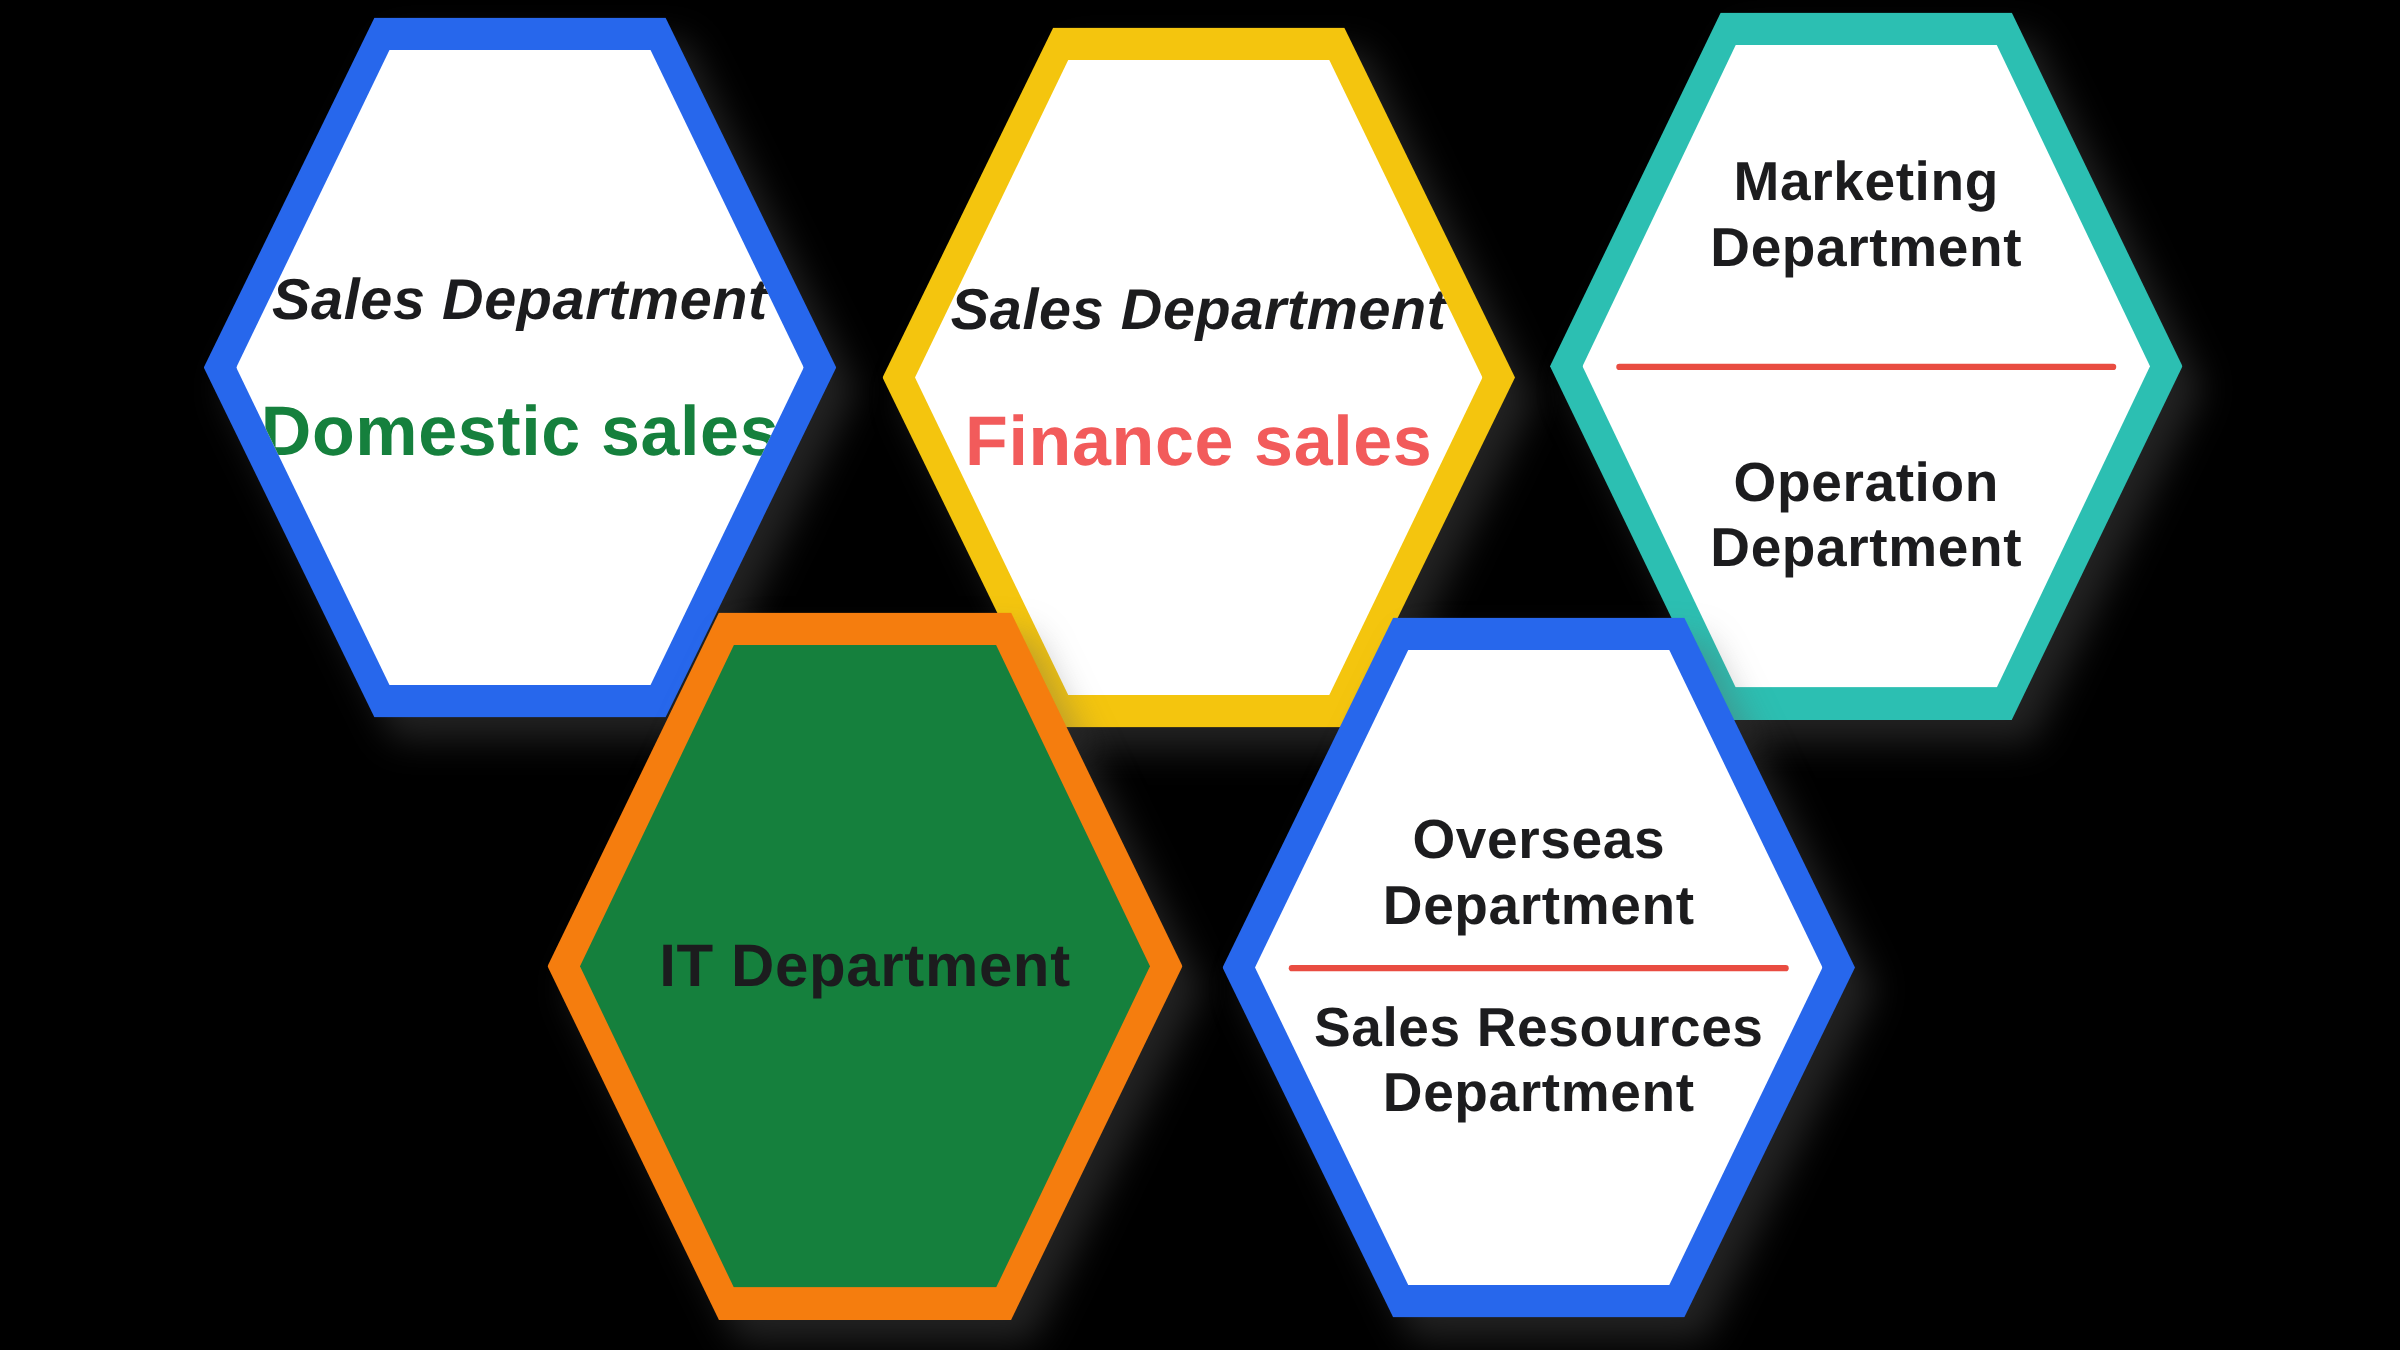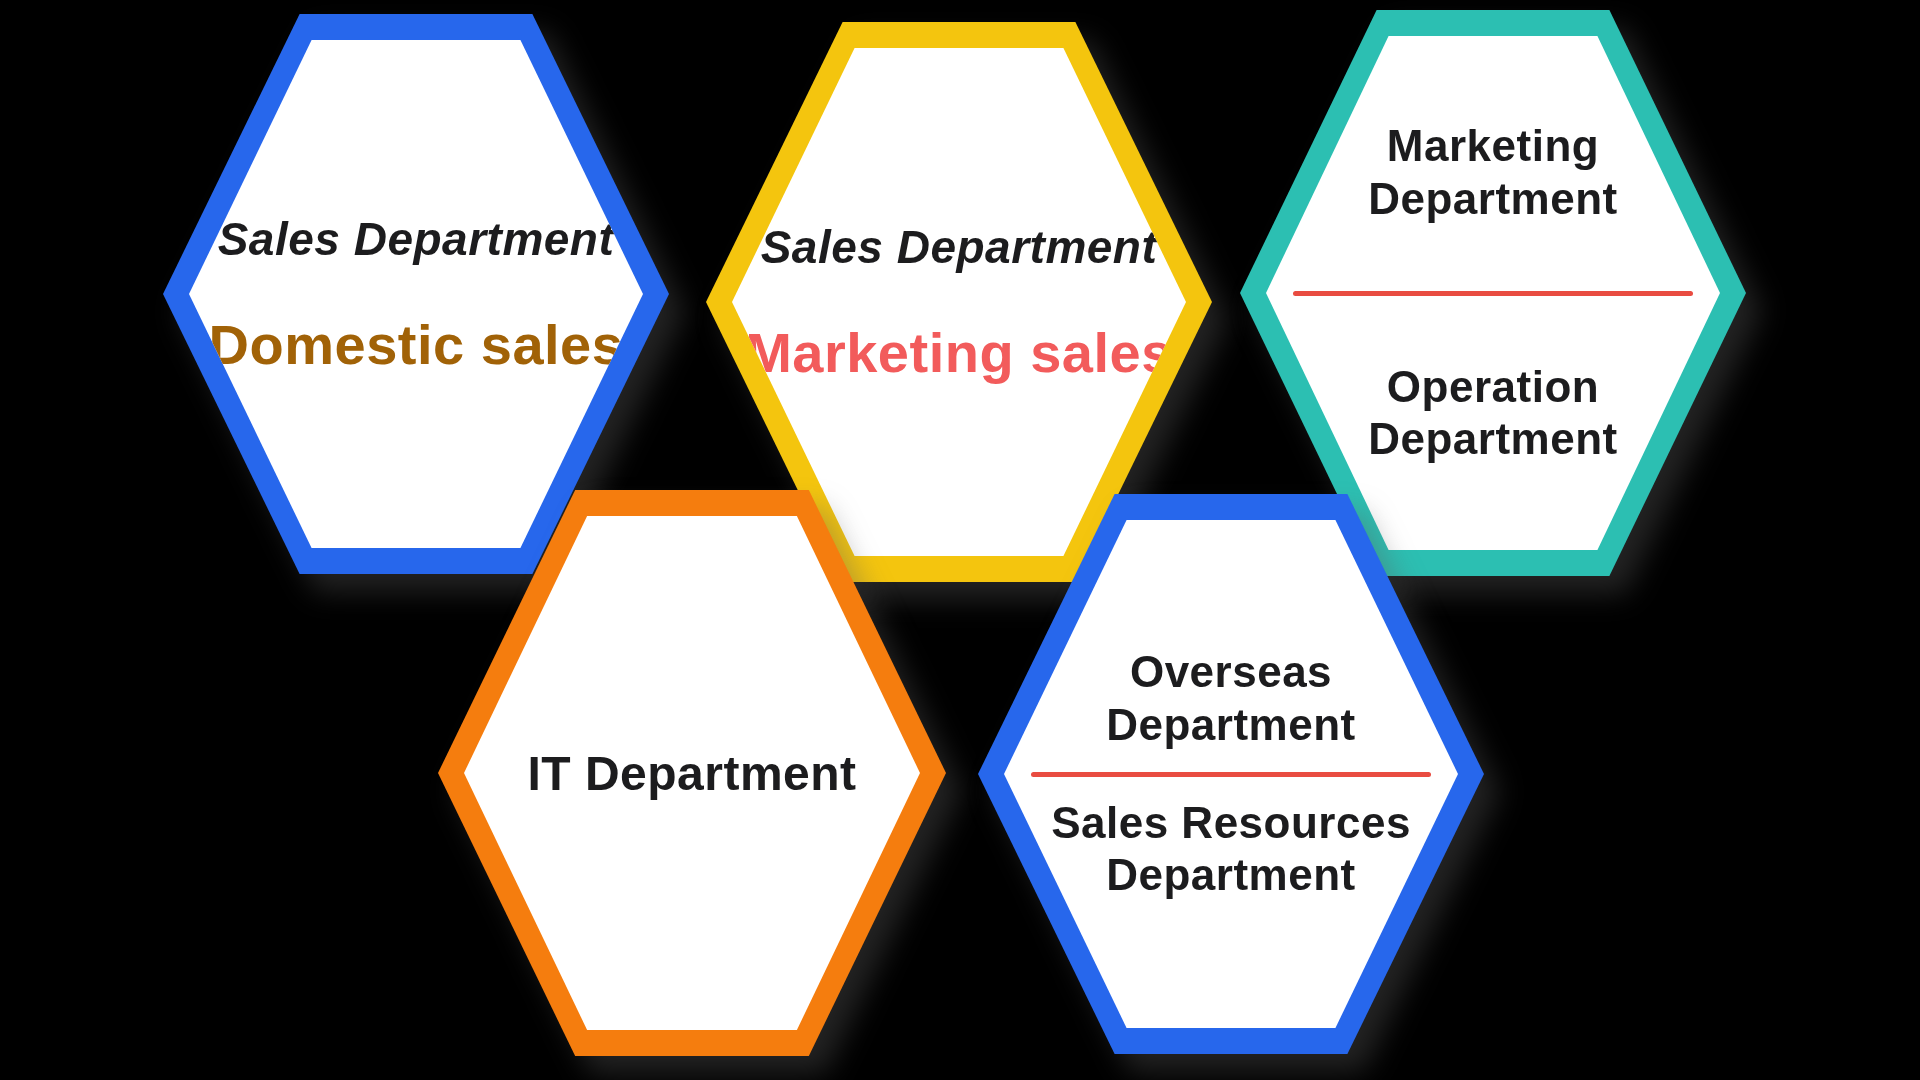--- a/index.html
+++ b/index.html
@@ -79,46 +79,46 @@
 </style>
 </head>
 <body>
 
 <div class="stage" style="color: rgb(28, 28, 30); background-color: rgb(0, 0, 0);">
 
   <div class="hex" style="left:163px; top:14px; width:506px; height:560px;">
     <div class="hex-frame" style="background-color: rgb(39, 103, 236);"></div>
     <div class="hex-inner" style="background-color: rgb(255, 255, 255);">
       <div class="hex-title">Sales Department</div>
-      <div class="hex-subtitle" style="color: #a16207;">Domestic sales</div>
+      <div class="hex-subtitle" style="color: #15803d;">Domestic sales</div>
     </div>
   </div>
 
   <div class="hex" style="left:706px; top:22px; width:506px; height:560px;">
     <div class="hex-frame" style="background-color: rgb(244, 197, 14);"></div>
     <div class="hex-inner" style="background-color: rgb(255, 255, 255);">
       <div class="hex-title">Sales Department</div>
-      <div class="hex-subtitle" style="color: rgb(242, 91, 91);">Marketing sales</div>
+      <div class="hex-subtitle" style="color: rgb(242, 91, 91);">Finance sales</div>
     </div>
   </div>
 
   <div class="hex" style="left:1240px; top:10px; width:506px; height:566px;">
     <div class="hex-frame" style="background-color: rgb(44, 191, 178);"></div>
     <div class="hex-inner" style="background-color: rgb(255, 255, 255); gap: 45px;">
       <div class="hex-label">Marketing
 Department</div>
       <div class="divider" style="background-color: rgb(233, 76, 65);"></div>
       <div class="hex-label">Operation
 Department</div>
     </div>
   </div>
 
   <div class="hex" style="left:438px; top:490px; width:508px; height:566px;">
     <div class="hex-frame" style="background-color: rgb(245, 125, 14);"></div>
-    <div class="hex-inner" style="background-color: #ffffff;">
+    <div class="hex-inner" style="background-color: #15803d;">
       <div class="hex-single">IT Department</div>
     </div>
   </div>
 
   <div class="hex" style="left:978px; top:494px; width:506px; height:560px;">
     <div class="hex-frame" style="background-color: rgb(39, 103, 236);"></div>
     <div class="hex-inner" style="background-color: rgb(255, 255, 255);">
       <div class="hex-label">Overseas
 Department</div>
       <div class="divider" style="background-color: rgb(233, 76, 65);"></div>

